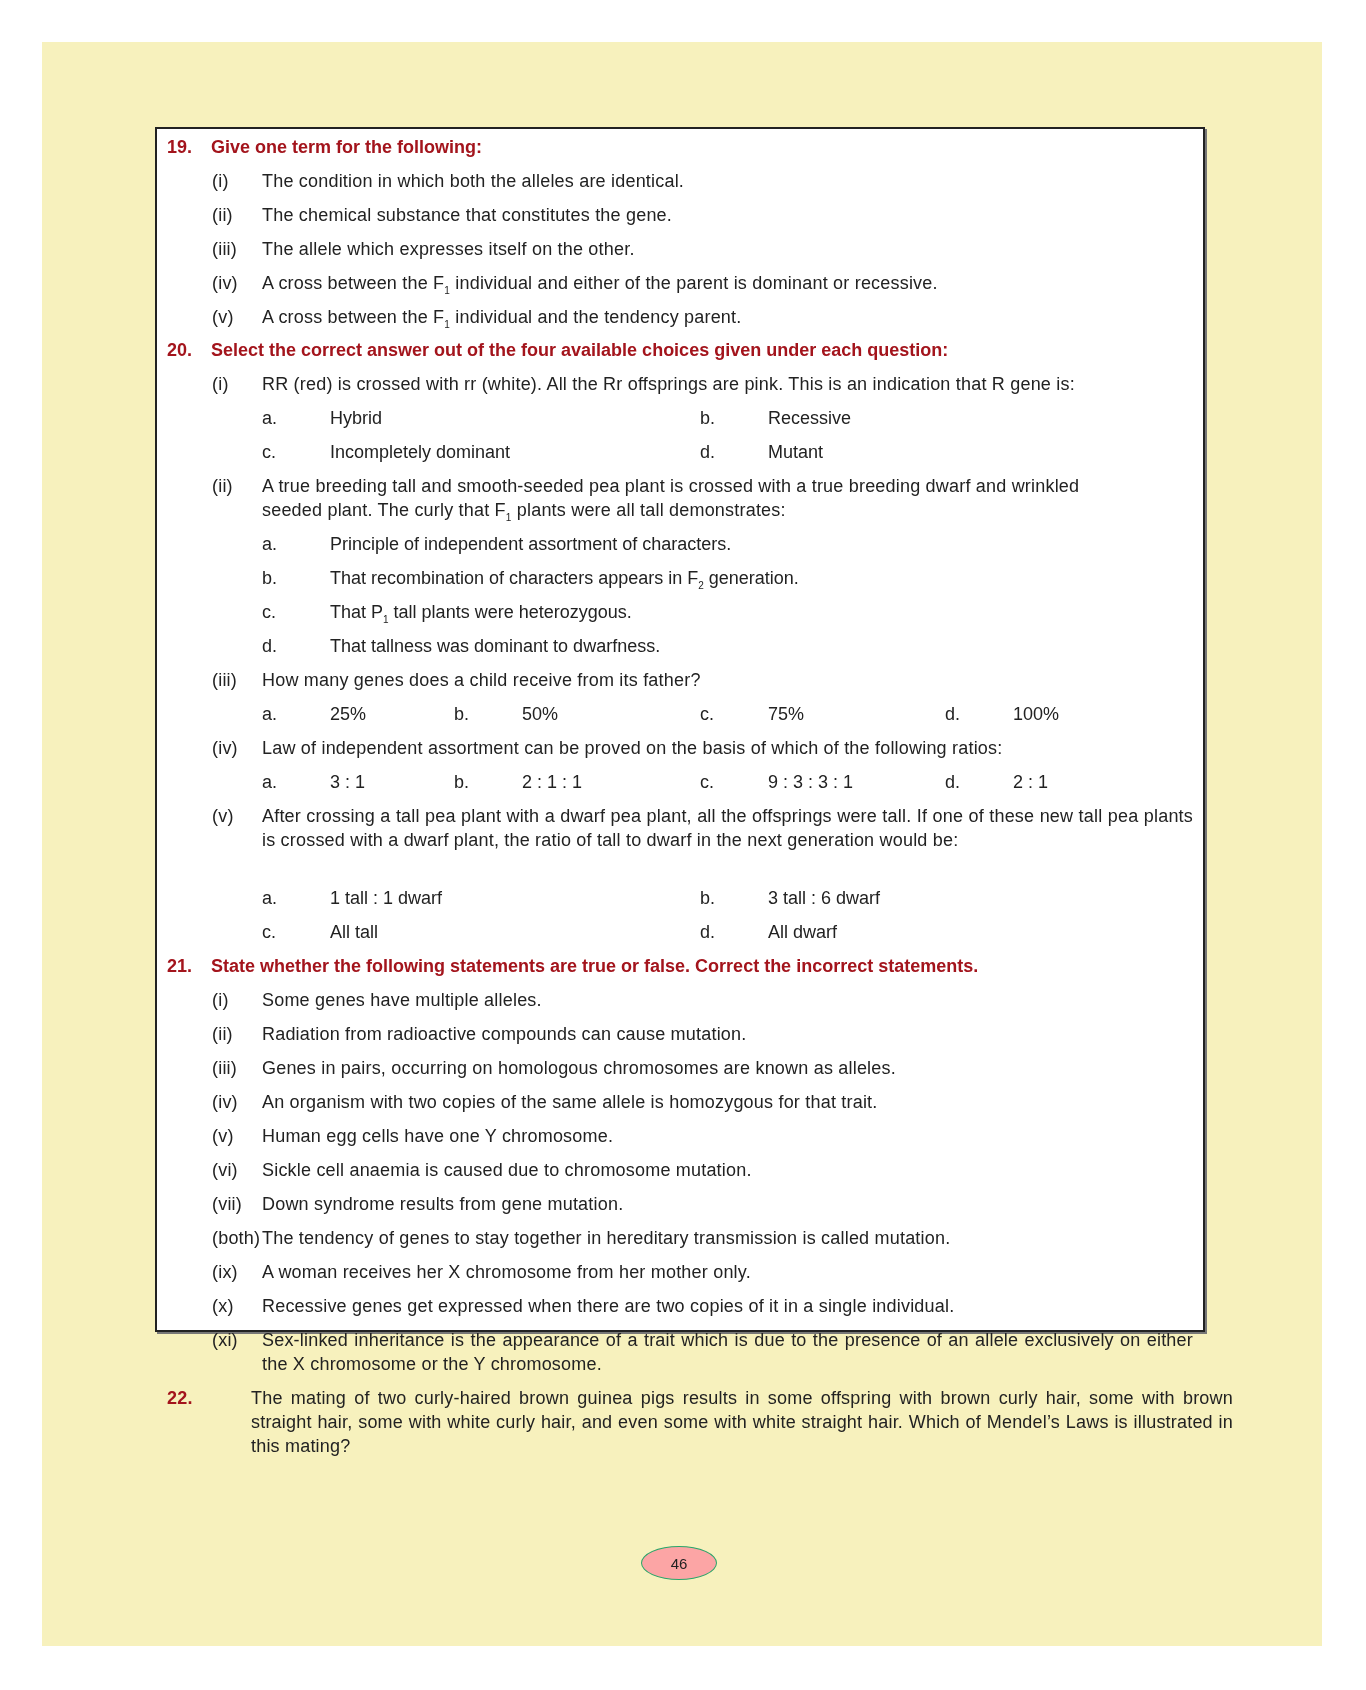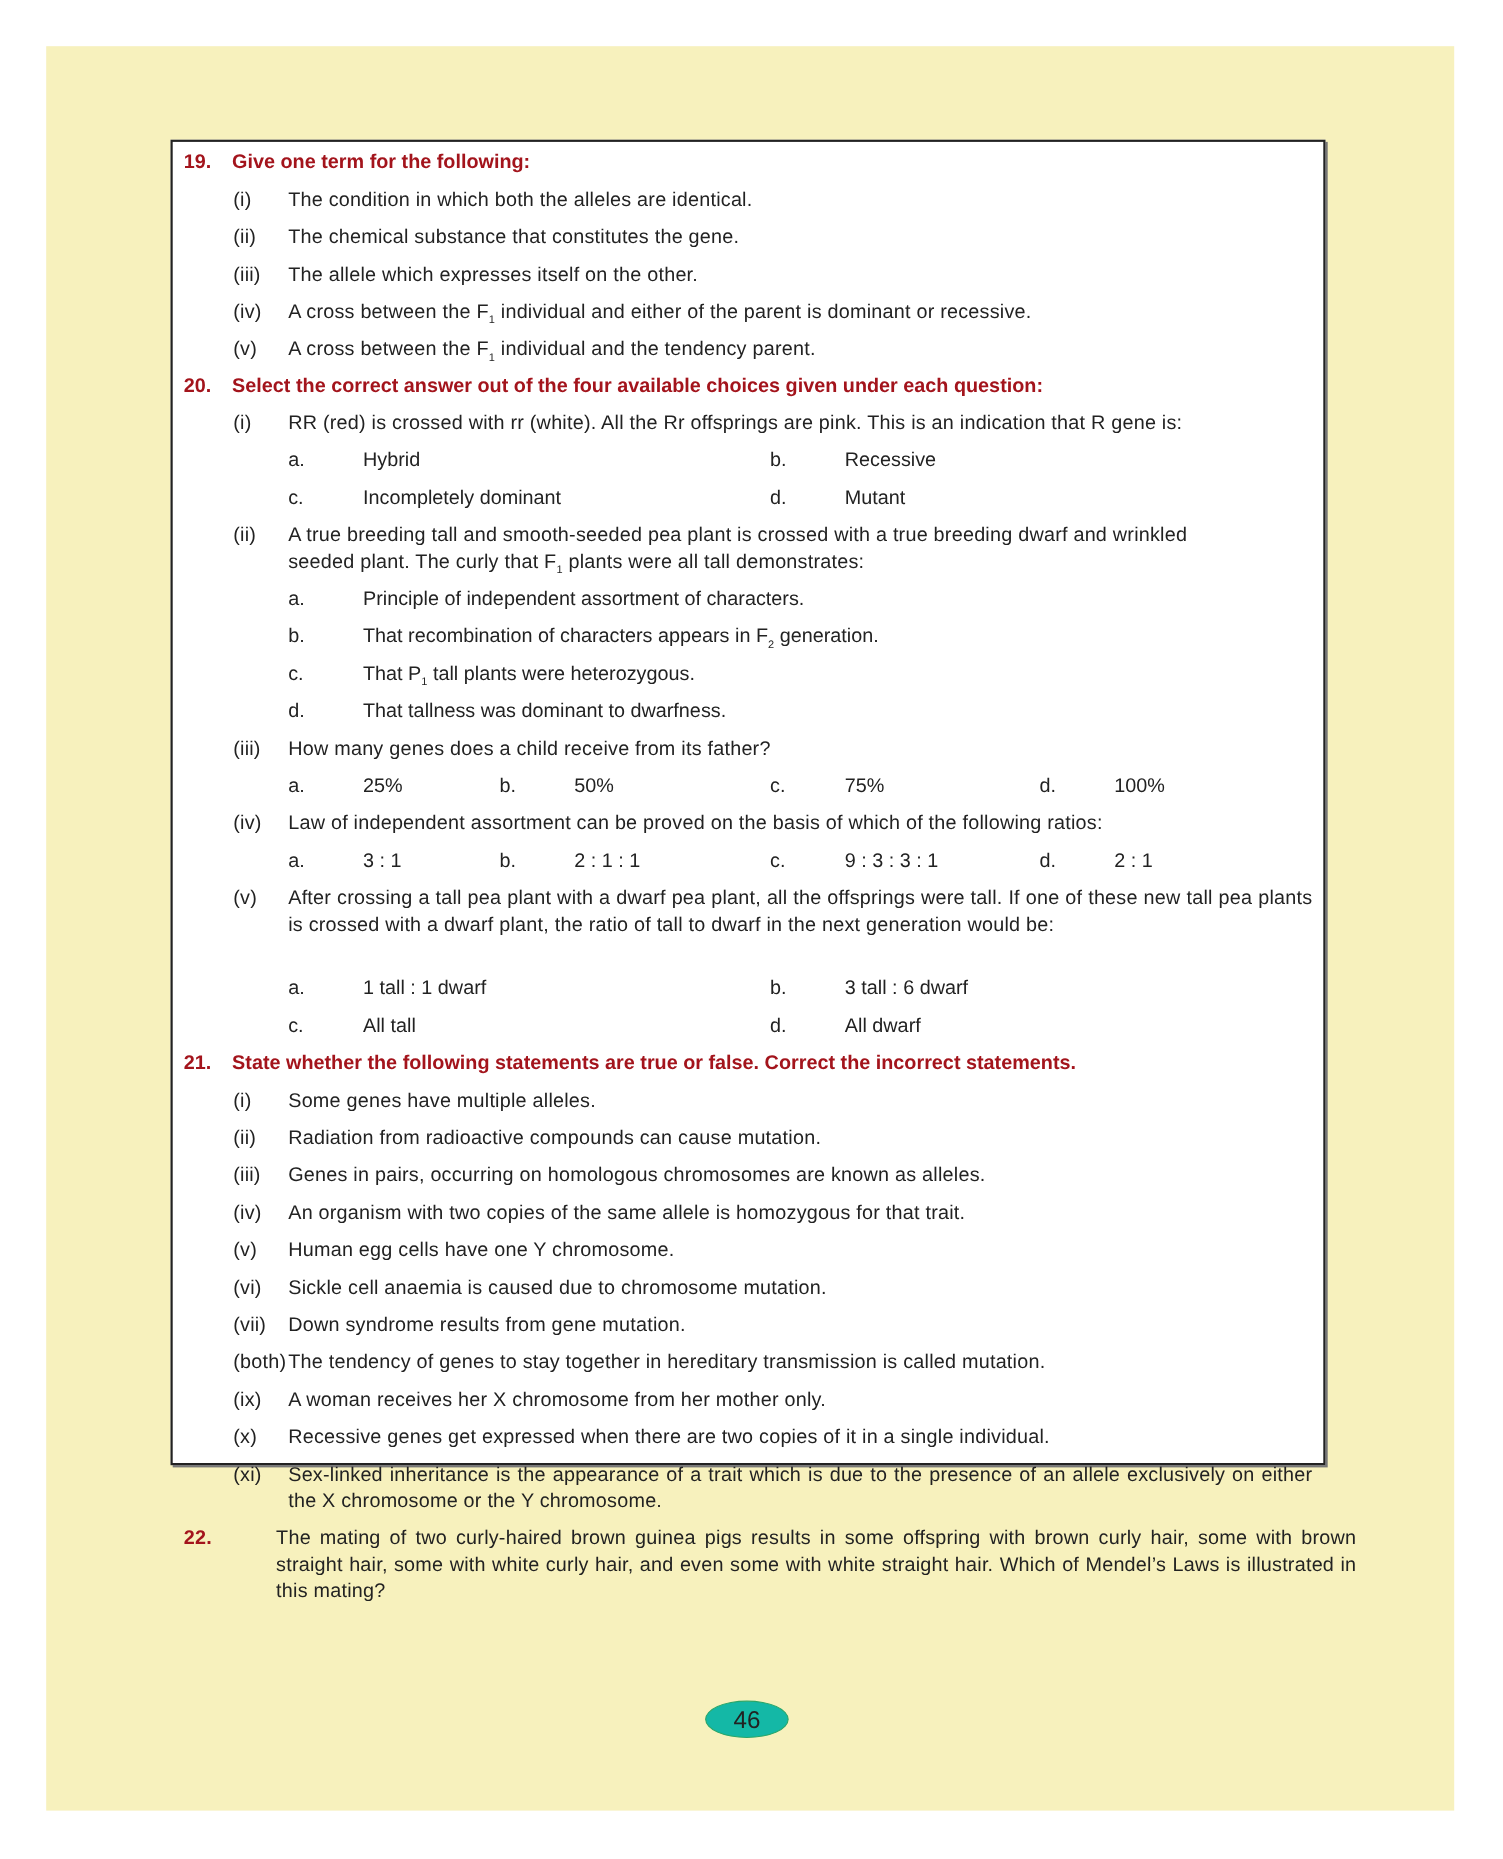--- a/index.html
+++ b/index.html
@@ -14,21 +14,21 @@
   .row { position:absolute; font-size:18px; line-height:24px; letter-spacing:0.2px; }
   .rn { position:absolute; left:55px; }
   .rt { position:absolute; left:105px; width:931px; text-align:justify; }
   .rt.nowrap { white-space:nowrap; }
   .opt { position:absolute; font-size:18px; line-height:24px; white-space:nowrap; }
   .ol { position:absolute; left:0; }
   .ot { position:absolute; left:68px; }
   sub { font-size:10px; vertical-align:-5px; line-height:0; }
   .q22-num { position:absolute; left:10px; font-weight:bold; color:#a3141c; font-size:18px; line-height:24px; }
   .pagenum { position:absolute; left:641px; top:1546px; width:76px; height:34px; border:1.5px solid #2aa66a;
-             border-radius:50%; background:#14b8a6; text-align:center; line-height:34px; font-size:22px; color:#222; box-sizing:border-box; }
+             border-radius:50%; background:#fca5a5; text-align:center; line-height:34px; font-size:15px; color:#222; box-sizing:border-box; }
 </style>
 </head>
 <body>
 
 <div class="page-bg"></div>
 
 <div class="box">
 
   <div class="q-head" style="top:6px;">
     <span class="q-num">19.</span>

